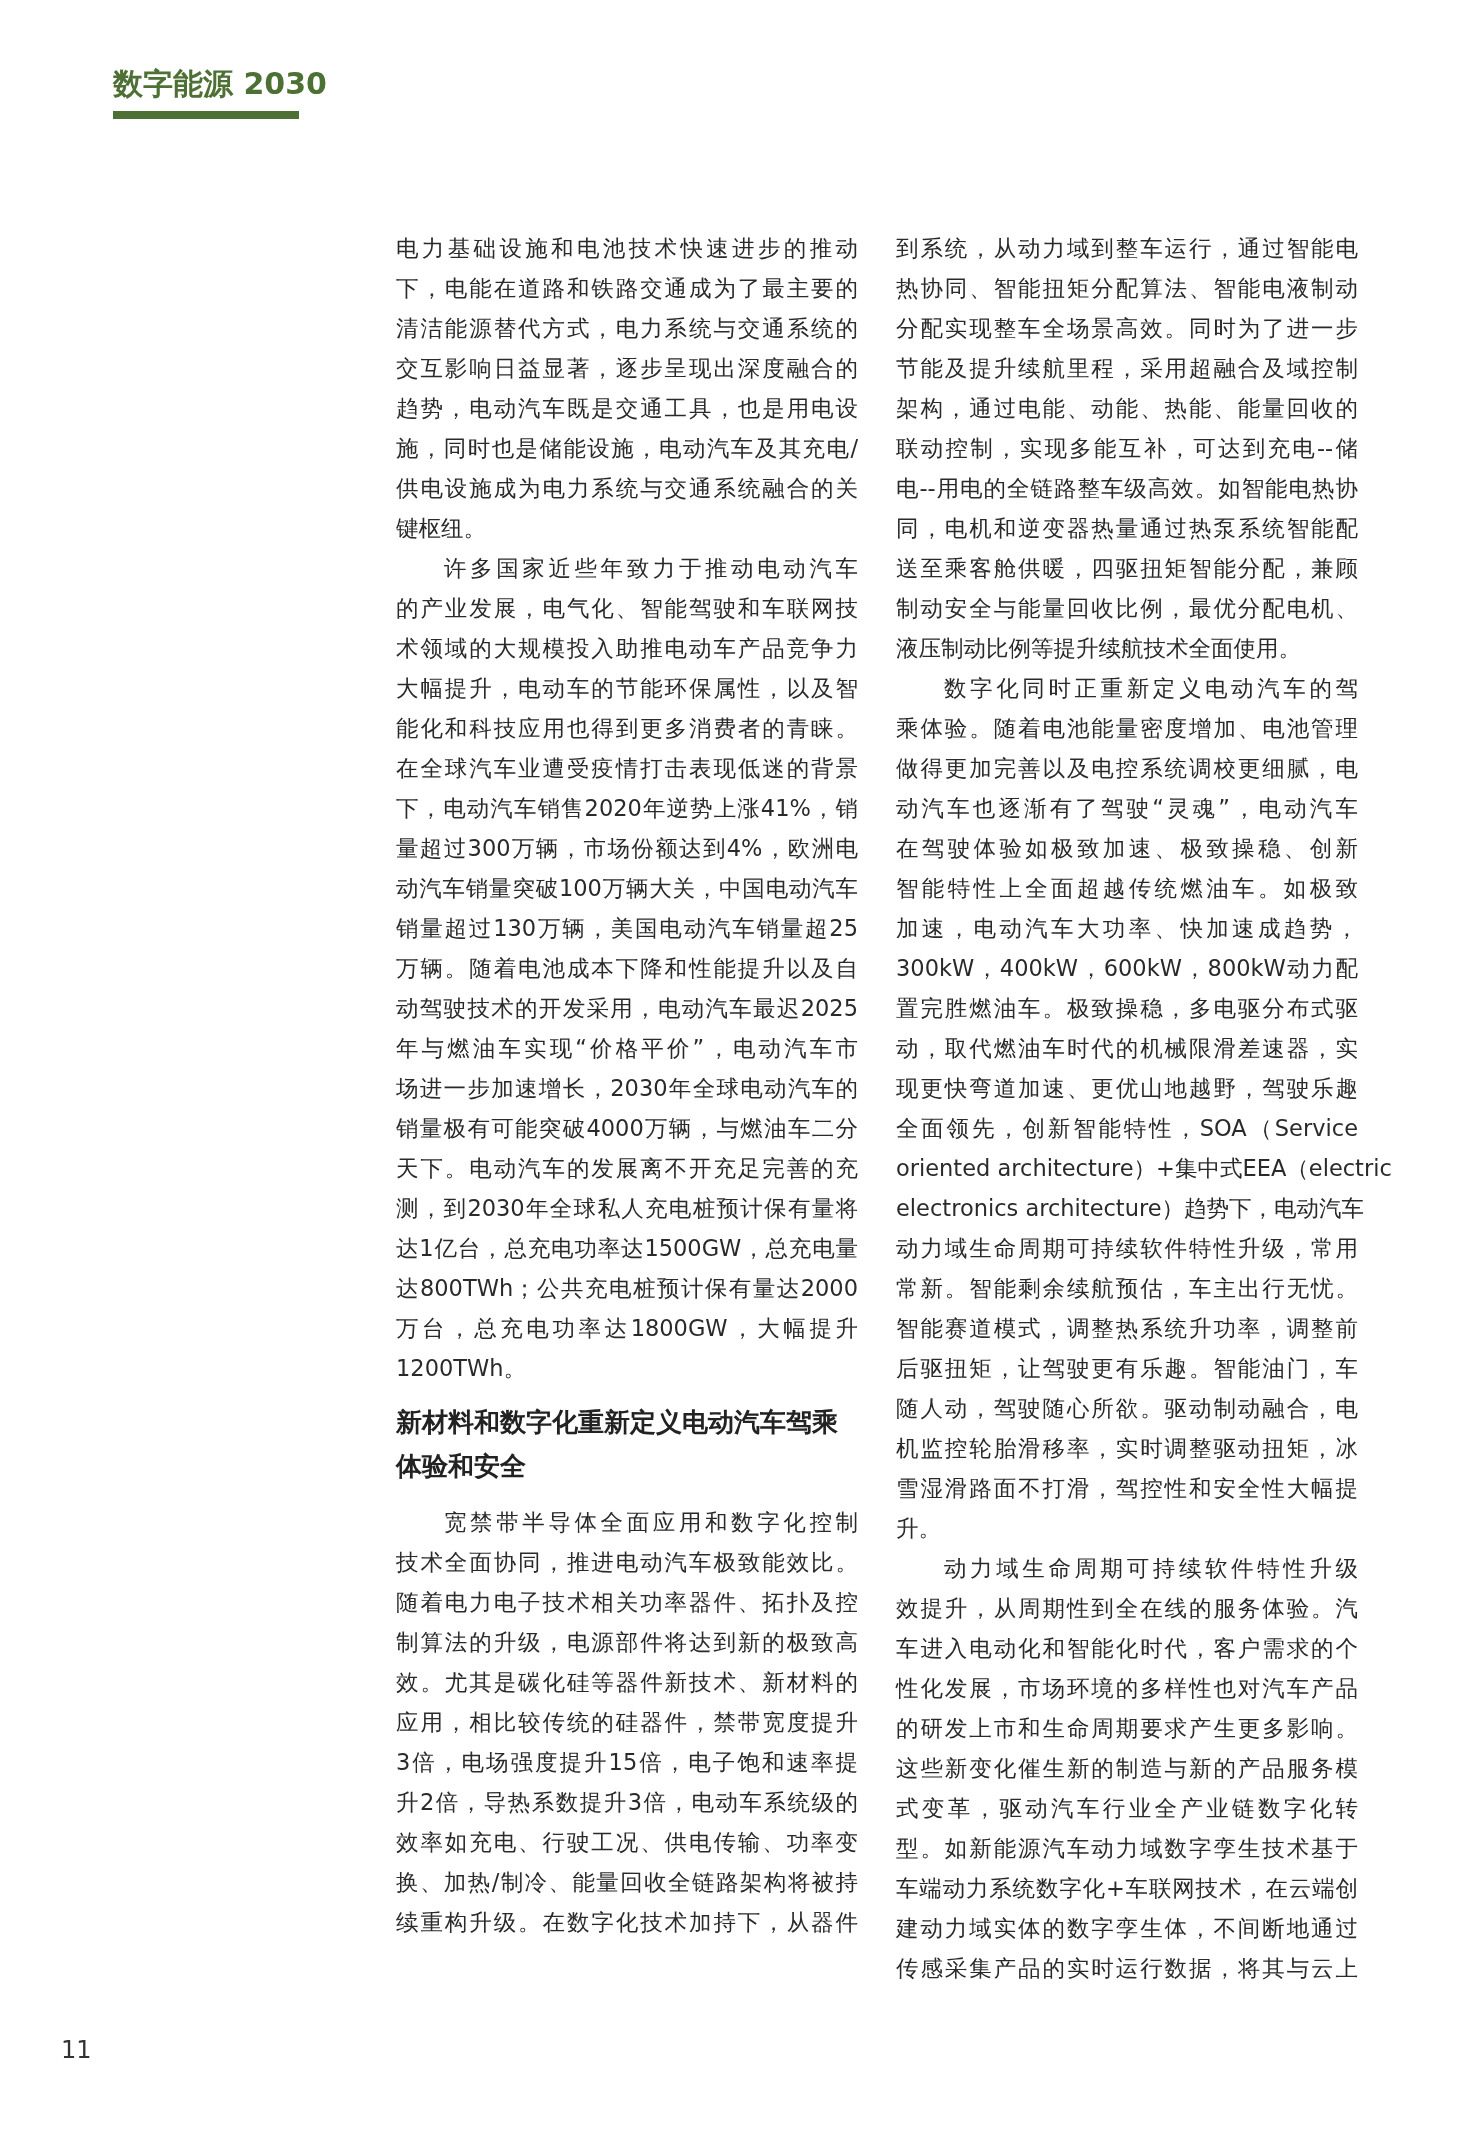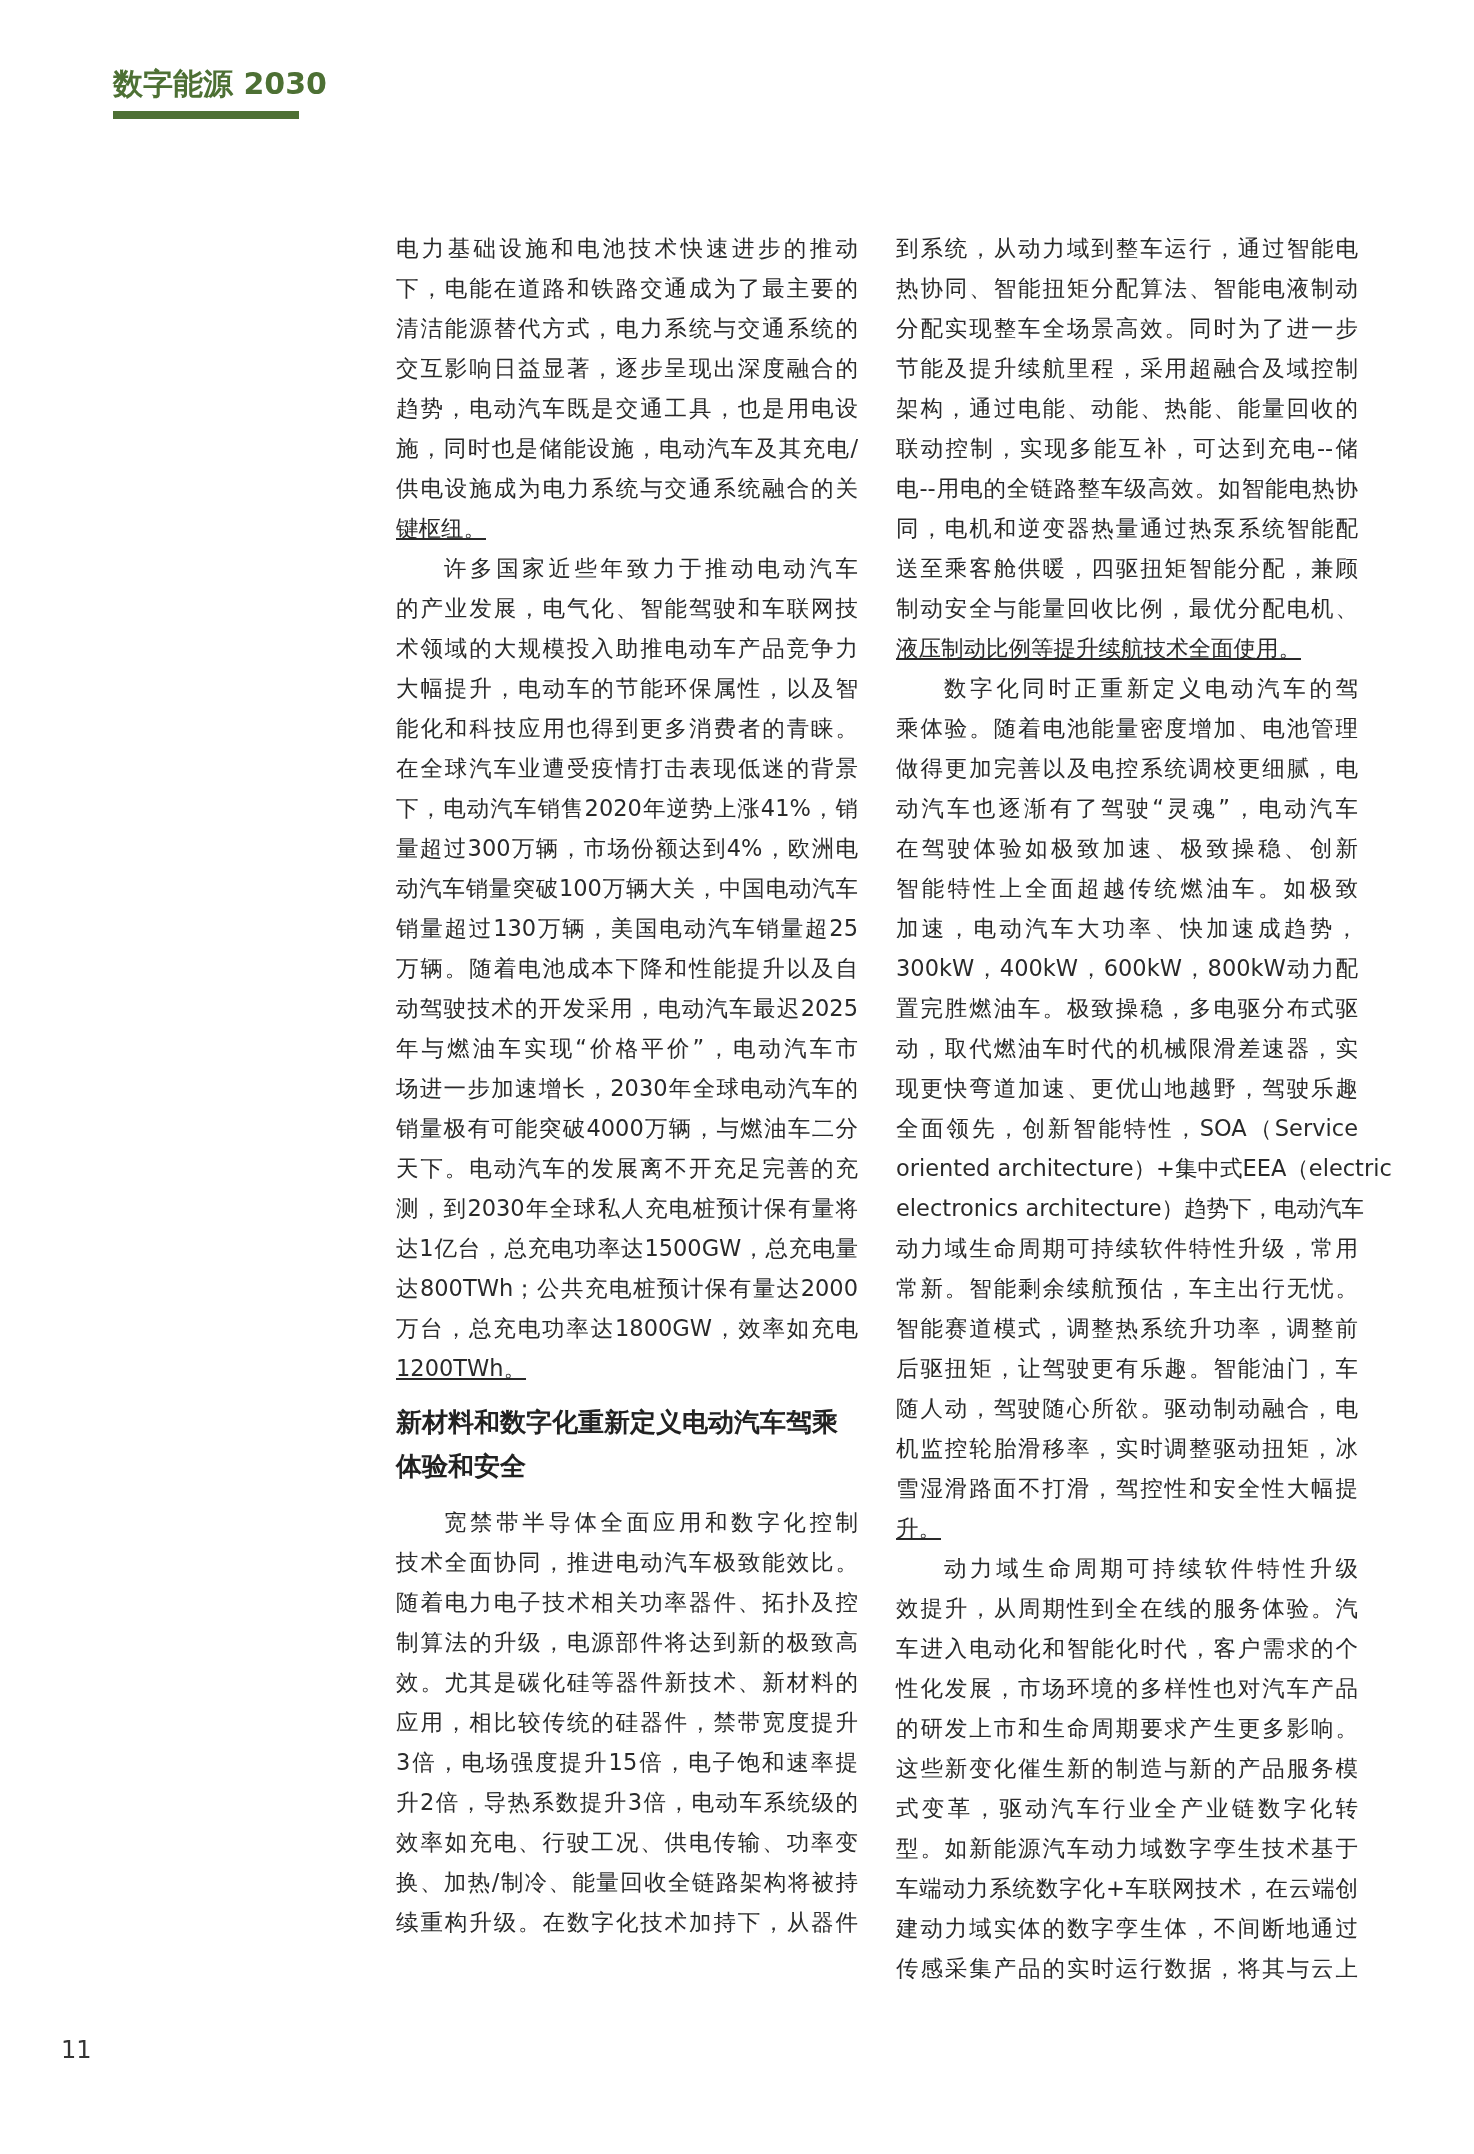--- a/index.html
+++ b/index.html
@@ -6,21 +6,21 @@
   body { width:1474px; height:2154px; position:relative; overflow:hidden;
          font-family: "DejaVu Sans", "Liberation Sans", sans-serif; color:#2a2a2a; }
   .header-title { position:absolute; left:113px; top:64px; font-size:30px; font-weight:bold;
                   color:#4d7034; letter-spacing:0px; white-space:nowrap; }
   .header-bar { position:absolute; left:113px; top:111px; width:186px; height:8px; background:#4d7034; }
   .col { position:absolute; top:228px; width:462px; }
   .col-left { left:396px; }
   .col-right { left:896px; }
   .line { height:40px; line-height:40px; font-size:22.5px; white-space:nowrap;
           text-align:justify; text-align-last:justify; overflow:visible; }
-  .line.last { text-align-last:left;text-decoration:underline; }
+  .line.last { text-align-last:left; }
   .line.indent { padding-left:48px; }
   .heading { font-size:26px; font-weight:bold; color:#222; line-height:44px; height:44px; white-space:nowrap; }
   .heading-block { margin-top:12px; margin-bottom:14px; }
   .page-number { position:absolute; left:61px; top:2036px; font-size:24px; color:#333; }
 </style>
 </head>
 <body>
 
 <div class="header-title">数字能源 2030</div>
 <div class="header-bar"></div>
@@ -49,21 +49,21 @@
       <div class="line">销量超过130万辆，美国电动汽车销量超25</div>
       <div class="line">万辆。随着电池成本下降和性能提升以及自</div>
       <div class="line">动驾驶技术的开发采用，电动汽车最迟2025</div>
       <div class="line">年与燃油车实现“价格平价”，电动汽车市</div>
       <div class="line">场进一步加速增长，2030年全球电动汽车的</div>
       <div class="line">销量极有可能突破4000万辆，与燃油车二分</div>
       <div class="line">天下。电动汽车的发展离不开充足完善的充</div>
       <div class="line">测，到2030年全球私人充电桩预计保有量将</div>
       <div class="line">达1亿台，总充电功率达1500GW，总充电量</div>
       <div class="line">达800TWh；公共充电桩预计保有量达2000</div>
-      <div class="line">万台，总充电功率达1800GW，效率如充电</div>
+      <div class="line">万台，总充电功率达1800GW，大幅提升</div>
       <div class="line last">1200TWh。</div>
     </div>
   <div class="heading-block">
       <div class="heading">新材料和数字化重新定义电动汽车驾乘</div>
       <div class="heading">体验和安全</div>
     </div>
   <div>
       <div class="line indent">宽禁带半导体全面应用和数字化控制</div>
       <div class="line">技术全面协同，推进电动汽车极致能效比。</div>
       <div class="line">随着电力电子技术相关功率器件、拓扑及控</div>

